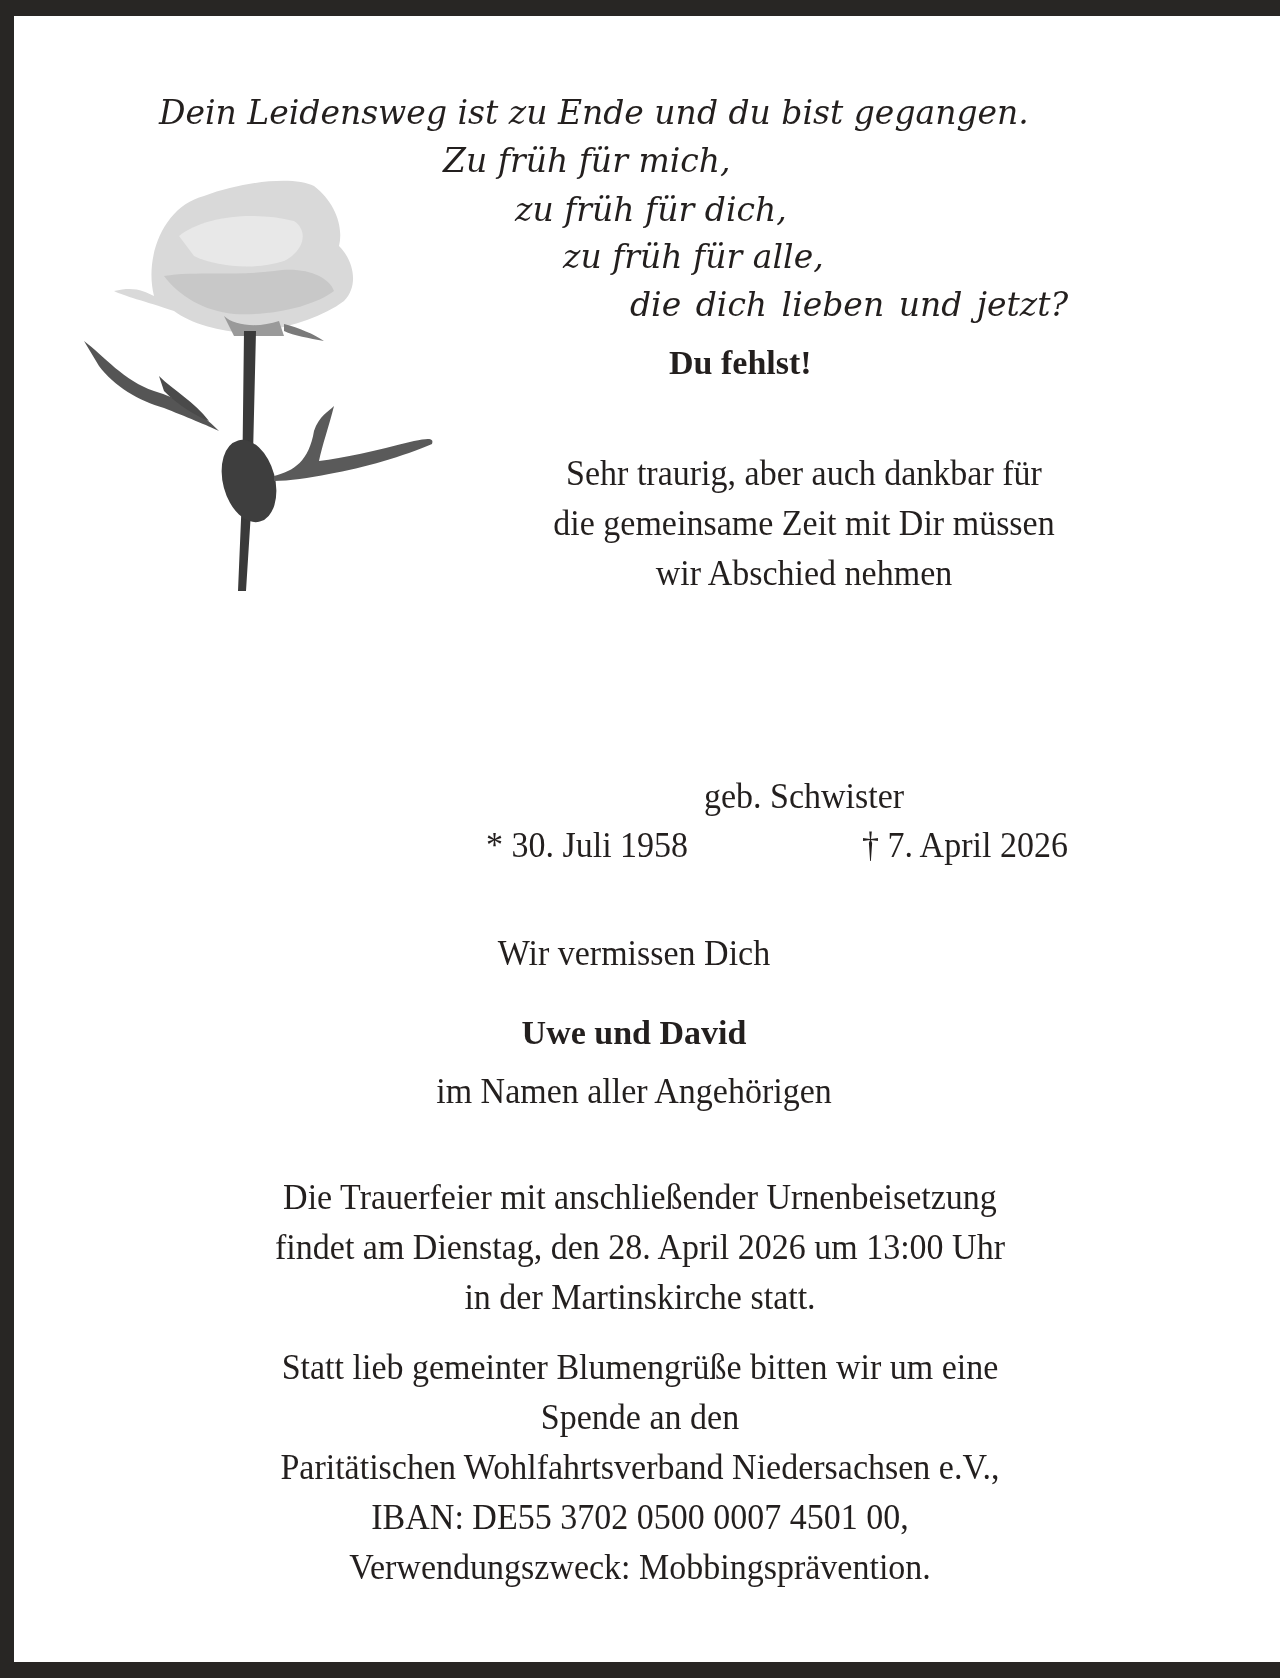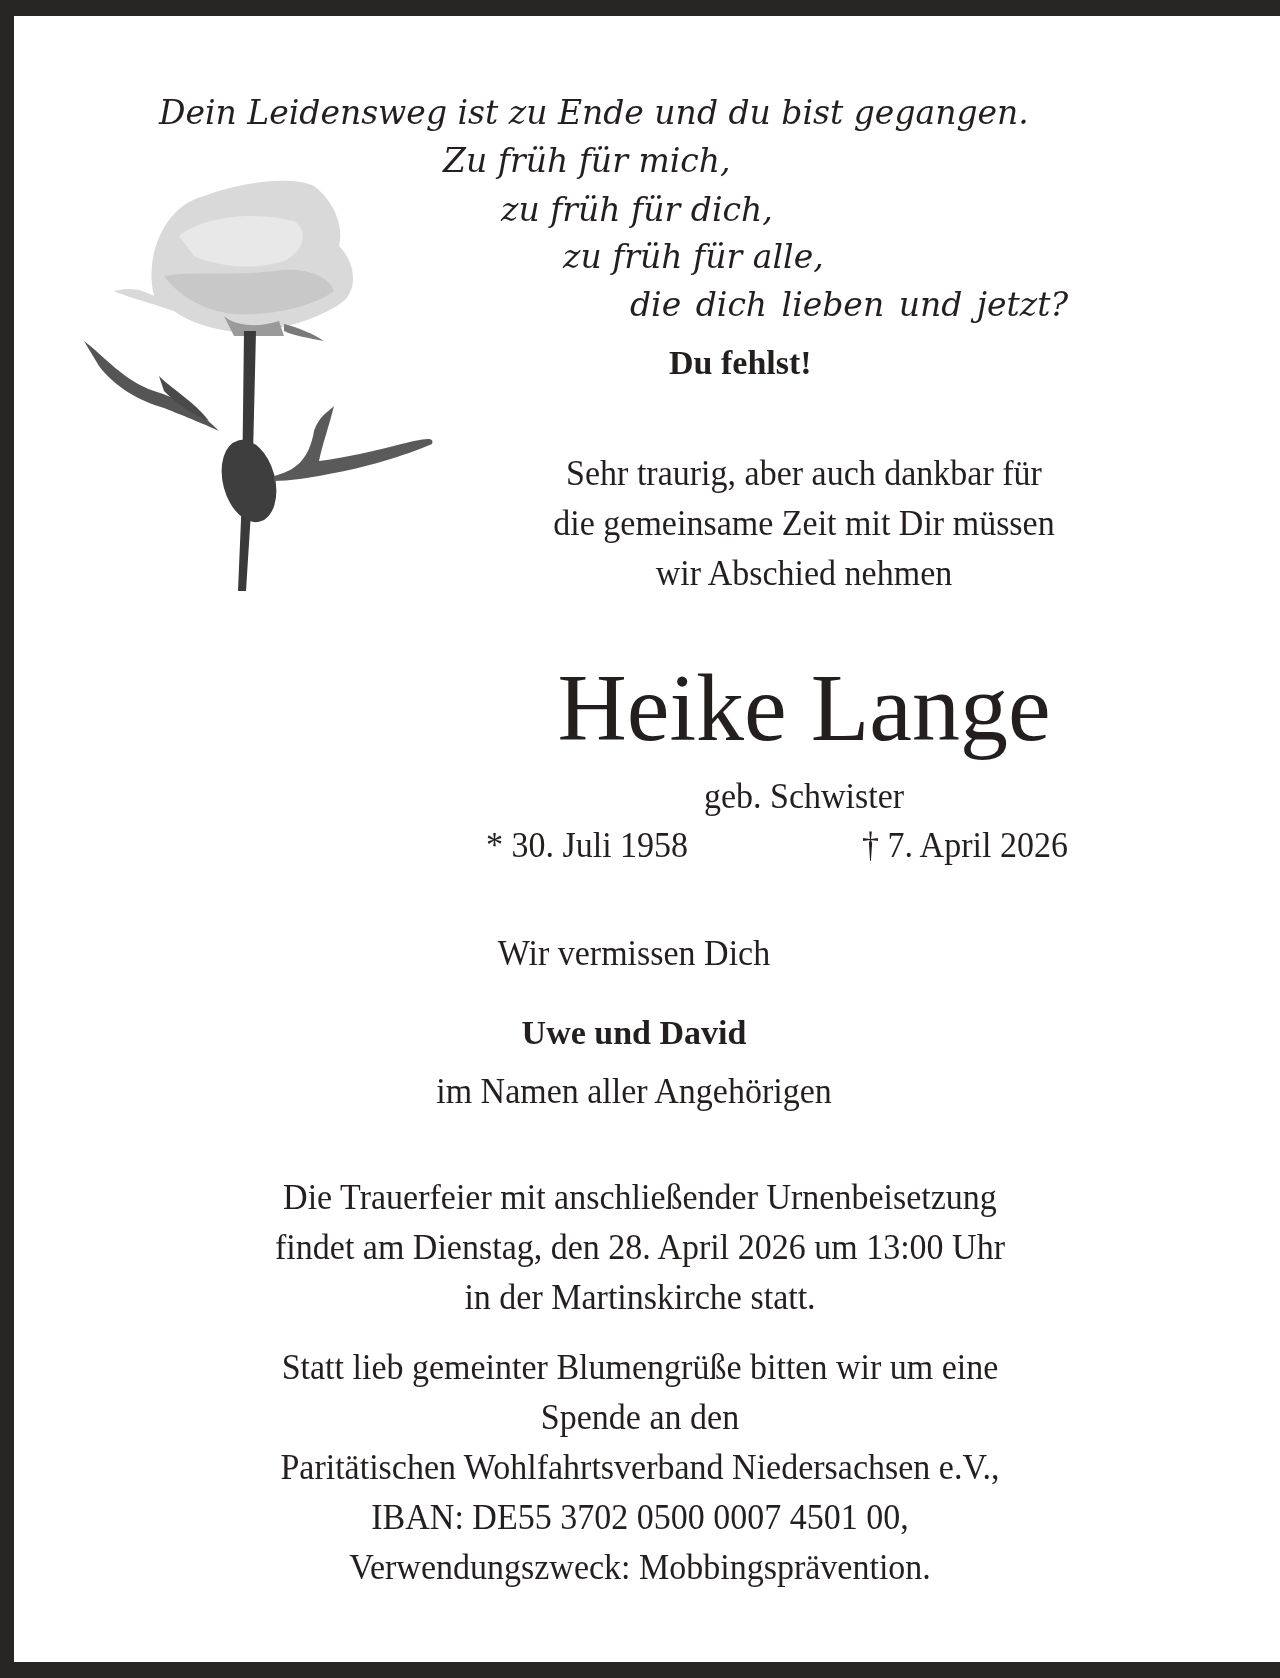--- a/index.html
+++ b/index.html
@@ -48,30 +48,29 @@
     <path d="M0,165 C20,180 40,205 70,215 C95,222 115,235 135,255 C125,250 100,240 80,232 C55,225 30,210 15,190 Z" fill="#555555"></path>
     <path d="M75,200 C90,215 110,225 125,245 C112,240 95,230 80,215 Z" fill="#4a4a4a"></path>
 
     <ellipse cx="165" cy="305" rx="26" ry="42" transform="rotate(-15 165 305)" fill="#3e3e3e"></ellipse>
 
     <path d="M190,300 C210,295 225,285 230,255 C235,240 245,235 250,230 C245,250 238,270 235,285 C260,282 290,275 330,265 C345,262 350,262 348,268 C320,280 280,292 245,298 C225,302 205,305 190,305 Z" fill="#5a5a5a"></path>
   </svg>
 
   <div class="line italic" style="left:145px; top:80px;">Dein Leidensweg ist zu Ende und du bist gegangen.</div>
   <div class="line italic" style="left:429px; top:128px;">Zu früh für mich,</div>
-  <div class="line italic" style="left:487px; top:177px;">zu früh für dich,</div>
+  <div class="line italic" style="left:501px; top:177px;">zu früh für dich,</div>
   <div class="line italic" style="left:549px; top:224px;">zu früh für alle,</div>
   <div class="line italic" style="left:616px; top:272px; word-spacing:4px;">die dich lieben und jetzt?</div>
   <div class="line bold" style="left:616px; top:330px;margin-left:39px;">Du fehlst!</div>
 
   <div class="line body center" style="left:390px; width:800px; top:440px;">Sehr traurig, aber auch dankbar für</div>
   <div class="line body center" style="left:390px; width:800px; top:490px;">die gemeinsame Zeit mit Dir müssen</div>
   <div class="line body center" style="left:390px; width:800px; top:540px;">wir Abschied nehmen</div>
 
-  <div class="line name center" style="left:390px; width:800px; top:644px;">Heike Lange</div>
   <div class="line body center" style="left:390px; width:800px; top:763px;">geb. Schwister</div>
   <div class="line body" style="left:472px; top:812px;">* 30. Juli 1958</div>
   <div class="line body" style="left:848px; top:812px;">† 7. April 2026</div>
 
   <div class="line body center" style="left:200px; width:840px; top:920px;">Wir vermissen Dich</div>
   <div class="line bold center" style="left:200px; width:840px; top:1000px;">Uwe und David</div>
   <div class="line body center" style="left:200px; width:840px; top:1058px;">im Namen aller Angehörigen</div>
 
   <div class="line body center" style="left:50px; width:1152px; top:1164px;">Die Trauerfeier mit anschließender Urnenbeisetzung</div>
   <div class="line body center" style="left:50px; width:1152px; top:1214px;">findet am Dienstag, den 28. April 2026 um 13:00 Uhr</div>

